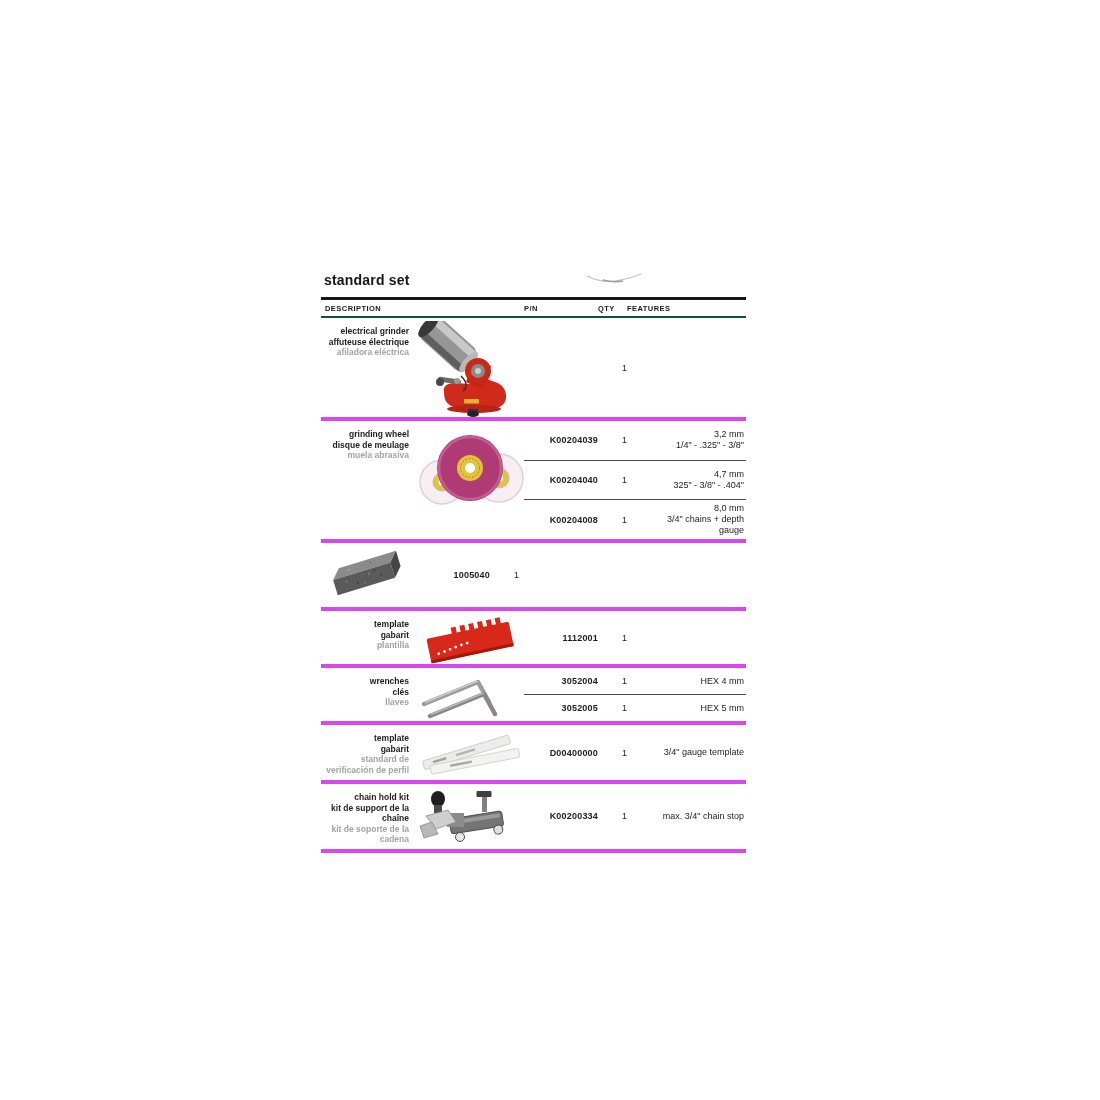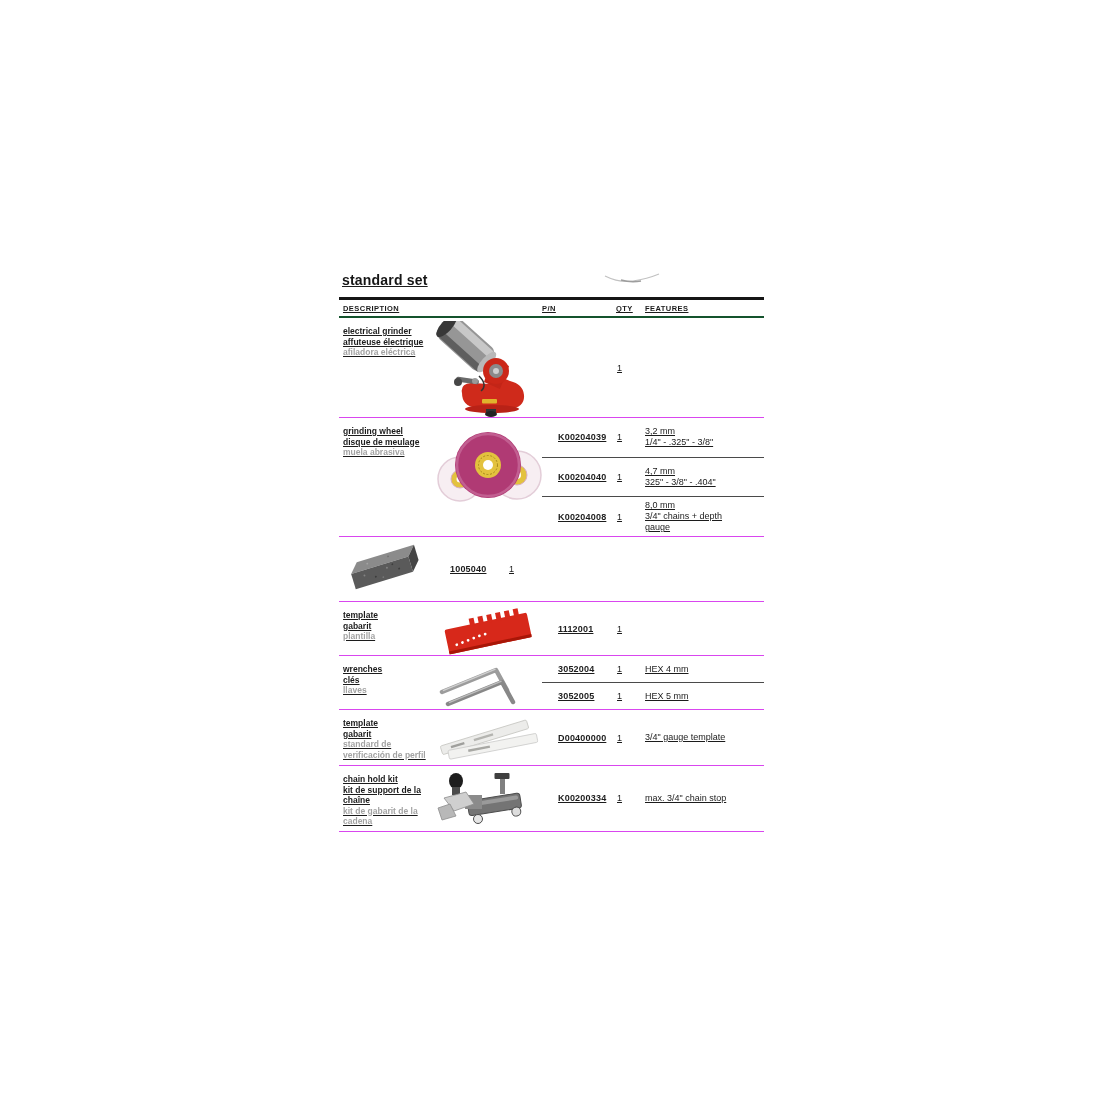--- a/index.html
+++ b/index.html
@@ -1,30 +1,30 @@
 <!DOCTYPE html>
 <html><head>
 <meta charset="utf-8">
 <style>
   html,body{margin:0;padding:0;}
   body{
     width:1100px;height:1100px;background:#ffffff;overflow:hidden;position:relative;
     font-family:"Liberation Sans","DejaVu Sans",sans-serif;color:#1c1c1c;
     -webkit-font-smoothing:antialiased;
   }
-  .doc{position:absolute;left:339px;top:272px;width:425px;text-decoration:underline;}
+  .doc{position:absolute;left:321px;top:272px;width:425px;}
   .artifact{position:absolute;left:262px;top:-1px;width:62px;height:14px;}
   .title{font-size:14px;font-weight:bold;letter-spacing:.2px;color:#161616;margin:0 0 9px 3px;}
   .thead{
     display:grid;grid-template-columns:203px 74px 29px 119px;
     border-top:3px solid #161616;border-bottom:2px solid #14532d;
     padding:4px 0 3px 0;font-size:7.5px;font-weight:bold;letter-spacing:.45px;color:#1a1a1a;
   }
   .h-desc{padding-left:4px;}
-  .trow{display:grid;grid-template-columns:95px 108px 222px;border-bottom:1px solid #d946ef;}
+  .trow{display:grid;grid-template-columns:95px 108px 222px;border-bottom:4px solid #d946ef;text-align:right;}
   .desc{padding:8px 7px 4px 4px;font-size:8.5px;line-height:10.5px;font-weight:bold;color:#1c1c1c;}
   .d-es{color:#a3a3a3;}
   .imgcell{display:flex;justify-content:center;align-items:flex-start;padding-top:3px;overflow:hidden;}
   .items{display:flex;flex-direction:column;}
   .item{flex:1 1 0;display:grid;grid-template-columns:74px 29px 119px;align-items:center;}
   .item + .item{border-top:1px solid #4a4a4a;}
   .pn{font-weight:bold;font-size:9px;letter-spacing:.2px;padding-left:16px;}
   .qty{font-size:9px;padding-left:1px;}
   .feat{font-size:9px;line-height:11px;padding-right:2px;}
 </style>
@@ -252,21 +252,21 @@
             <div class="feat">
               <div>3/4" gauge template</div>
             </div>
           </div>
         </div>
       </div>
       <div class="trow" style="min-height: 61px;">
         <div class="desc">
           <div class="d-en">chain hold kit</div>
           <div class="d-fr">kit de support de la chaîne</div>
-          <div class="d-es">kit de gabarit de la cadena</div>
+          <div class="d-es">kit de soporte de la cadena</div>
         </div>
         <div class="imgcell">
           <svg width="108" height="58" viewBox="0 0 108 58">
   <rect x="66" y="8" width="5" height="17" fill="#808080"></rect>
   <rect x="60.5" y="4" width="15" height="6" rx="1" fill="#3f3f3f"></rect>
   <g transform="rotate(-9 60 36)">
     <rect x="34" y="28" width="53" height="15" rx="3" fill="#747474" stroke="#4c4c4c" stroke-width="1"></rect>
     <rect x="36" y="30" width="49" height="4" rx="2" fill="#9a9a9a"></rect>
     <circle cx="81" cy="46" r="4.5" fill="#dddddd" stroke="#4c4c4c" stroke-width="1"></circle>
   </g>

